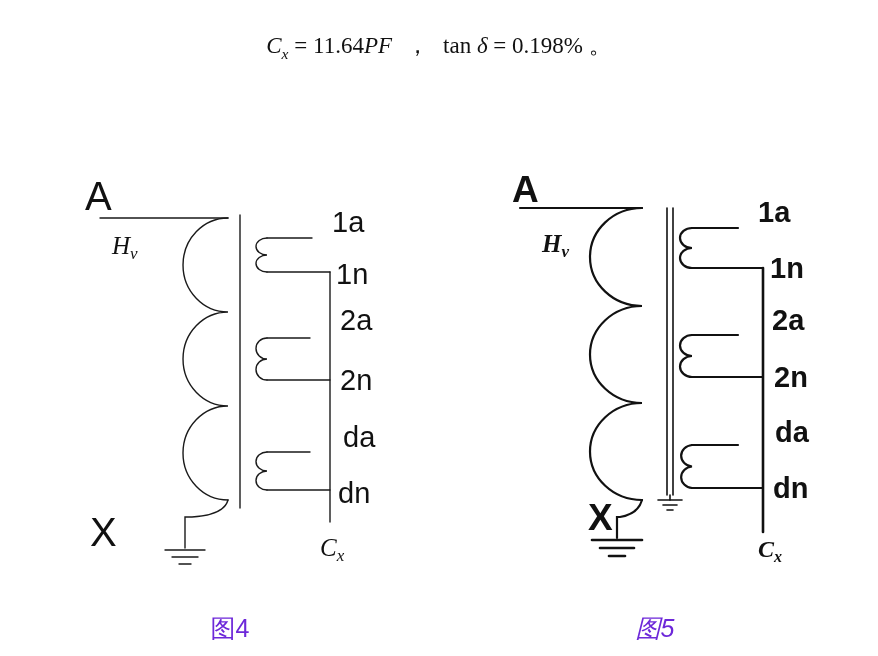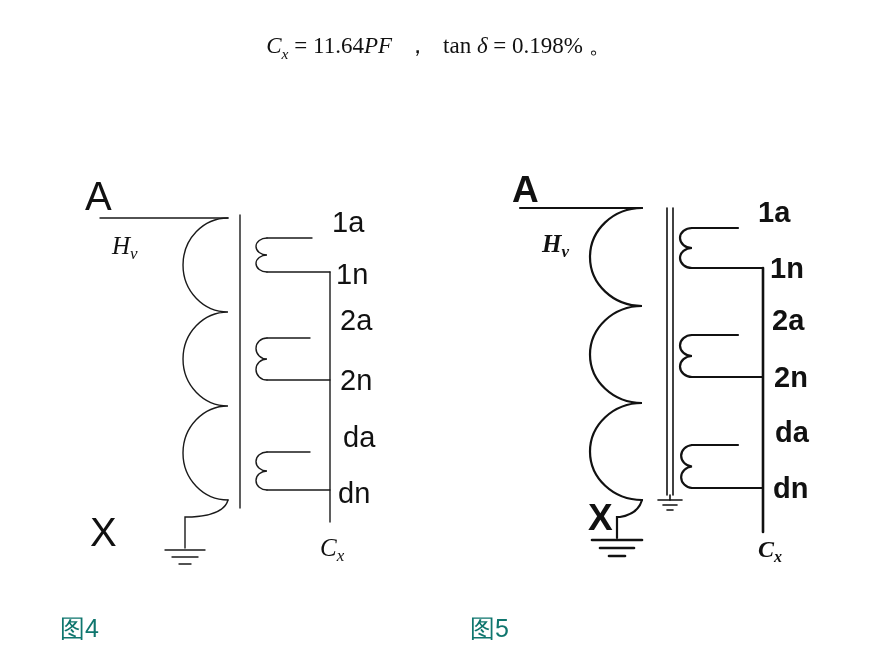--- a/index.html
+++ b/index.html
@@ -6,23 +6,23 @@
   #page{position:relative;width:878px;height:656px;background:#ffffff;overflow:hidden;
         font-family:"Liberation Sans",sans-serif;color:#111;}
   .formula{position:absolute;top:30px;left:0;width:100%;text-align:center;
            font-family:Liberation Serif, serif;font-size:23px;color:#111;}
   .formula .it{font-style:italic;}
   .formula sub{font-size:0.68em;}
   .formula .gap{display:inline-block;width:14px;}
   .fig{position:absolute;}
   #fig4{left:60px;top:160px;}
   #fig5{left:470px;top:160px;}
-  .caption{position:absolute;top:612px;font-size:25px;color:#0f766e;}
+  .caption{position:absolute;top:612px;text-align:center;font-size:25px;color:#6d28d9;}
   #cap4{left:60px;width:340px;}
-  #cap5{left:470px;width:370px;}
+  #cap5{left:470px;width:370px;font-style:italic;}
   svg text{font-family:"Liberation Sans",sans-serif;fill:#111;}
   svg text.serif{font-family:"Liberation Serif",serif;font-style:italic;}
   #fig5 text{font-weight:600;}
 </style>
 </head>
 <body>
 
 <div id="page">
 
   <div class="formula"><span class="it">C</span><sub class="it">x</sub><span> = 11.64</span><span class="it">PF</span><span class="gap"></span><span>，</span><span class="gap"></span><span>tan</span> <span class="it">δ</span><span> = 0.198%</span> <span>。</span></div>

